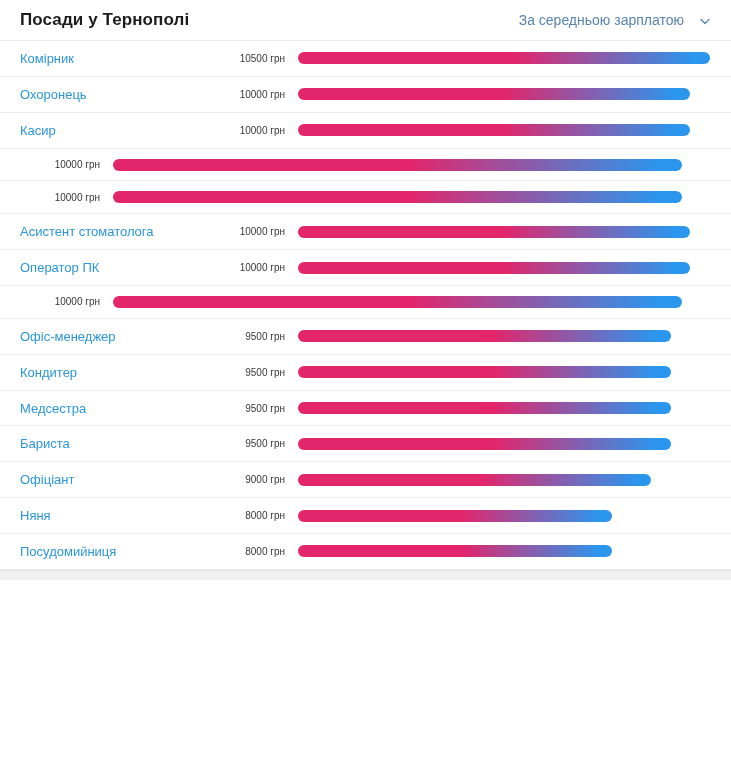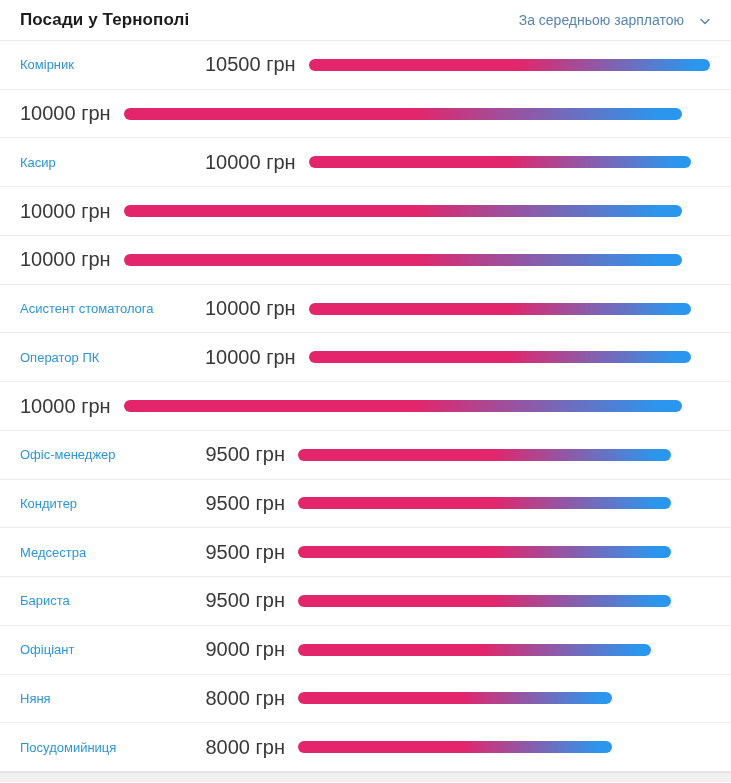--- a/index.html
+++ b/index.html
@@ -3,21 +3,21 @@
 <meta charset="utf-8">
 <style>
   * { margin: 0; padding: 0; box-sizing: border-box; }
   html, body { background: #ffffff; }
   body {
     font-family: "Liberation Sans", "DejaVu Sans", sans-serif;
     width: 731px;
   }
   .page {
     width: 731px;
-    height: 782px;
+    height: 580px;
     background: #ffffff;
     overflow: hidden;
     display: flex;
     flex-direction: column;
   }
   .header {
     height: 41px;
     flex: 0 0 41px;
     display: flex;
     align-items: center;
@@ -65,21 +65,21 @@
     font-size: 13px;
     color: #2b96d9;
     text-decoration: none;
     cursor: pointer;
     white-space: nowrap;
     overflow: hidden;
   }
   .salary {
     flex: 0 0 80px;
     text-align: right;
-    font-size: 20px;
+    font-size: 10px;
     color: #383838;
     white-space: nowrap;
   }
   .bar-track {
     flex: 1 1 auto;
     margin-left: 13px;
     margin-right: 21px;
     height: 12px;
     position: relative;
   }
@@ -115,20 +115,21 @@
   <div class="job-list">
   <div class="job-row">
     <a class="job-link">Комірник</a>
     <div class="salary">10500 грн</div>
     <div class="bar-track">
       <div class="salary-bar" style="width: 100%;"></div>
     </div>
   </div>
 
   <div class="job-row">
+    <a class="job-link">Охоронець</a>
     <div class="salary">10000 грн</div>
     <div class="bar-track">
       <div class="salary-bar" style="width: 95.24%;"></div>
     </div>
   </div>
 
   <div class="job-row">
     <a class="job-link">Касир</a>
     <div class="salary">10000 грн</div>
     <div class="bar-track">

